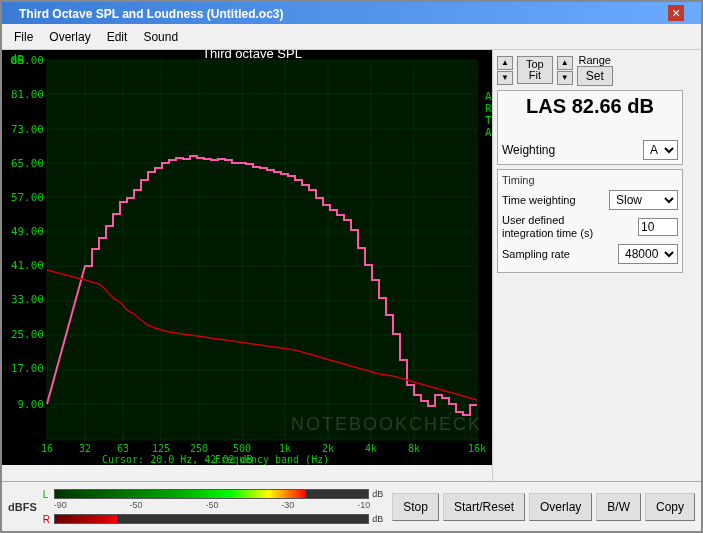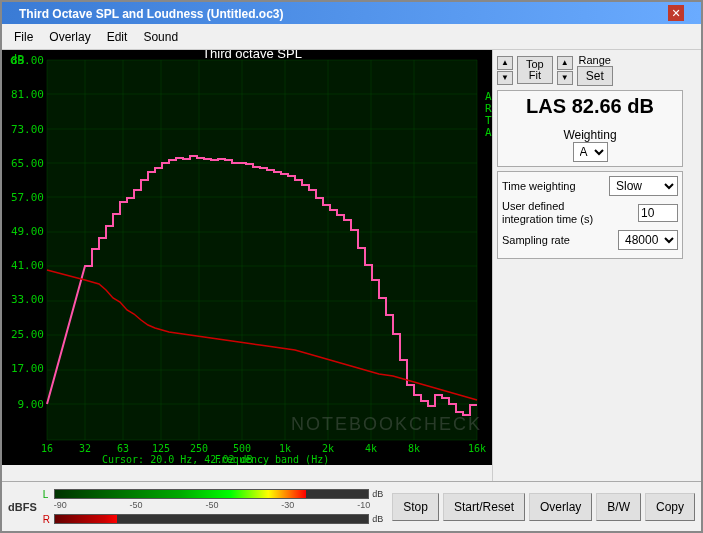--- a/index.html
+++ b/index.html
@@ -147,22 +147,21 @@
       font-size: 20px;
       font-weight: bold;
       color: #000;
       text-align: center;
     }
 
     .weighting-row {
       display: flex;
       align-items: center;
       justify-content: space-between;
-      margin-top: 10px;
-      flex-direction: column;
+      margin-top: 22px;
     }
 
     select {
       font-size: 12px;
       border: 1px solid #888;
       background: white;
       padding: 1px 2px;
     }
 
     
@@ -604,20 +603,21 @@
             <option>A</option>
             <option>B</option>
             <option>C</option>
             <option>D</option>
             <option>Z</option>
           </select>
         </div>
       </div>
 
       <div class="timing-section">
+        <div class="section-title">Timing</div>
         <div class="timing-row">
           <span class="timing-label">Time weighting</span>
           <select>
             <option>Slow</option>
             <option>Fast</option>
             <option>Impulse</option>
           </select>
         </div>
         <div class="timing-row">
           <span class="timing-label" style="font-size:11px; line-height:1.2;">User defined<br>integration time (s)</span>

